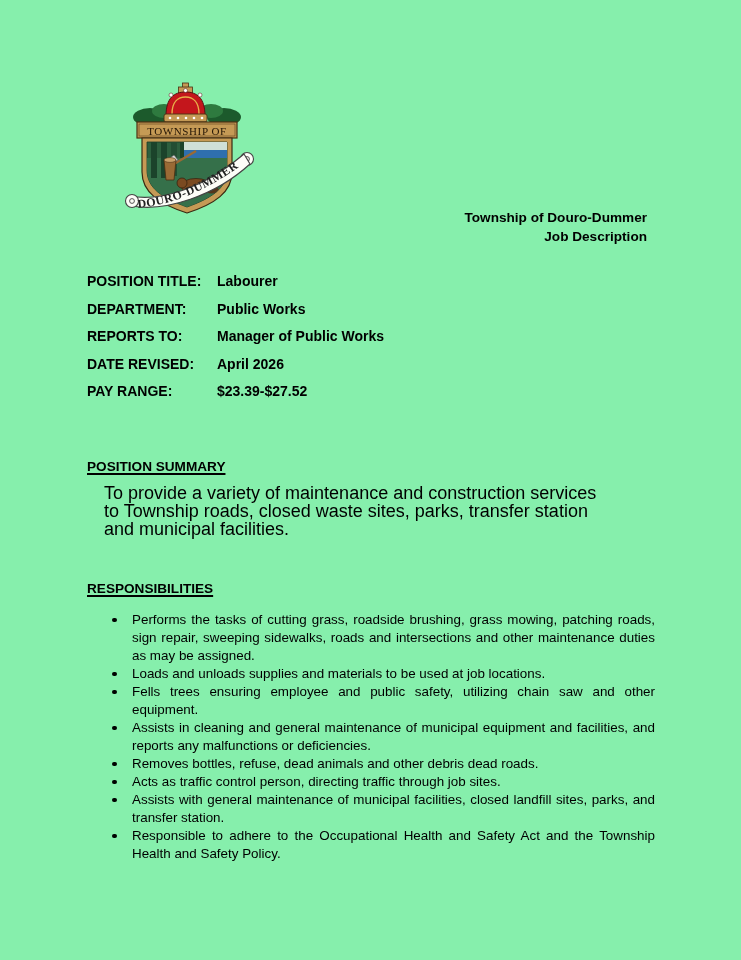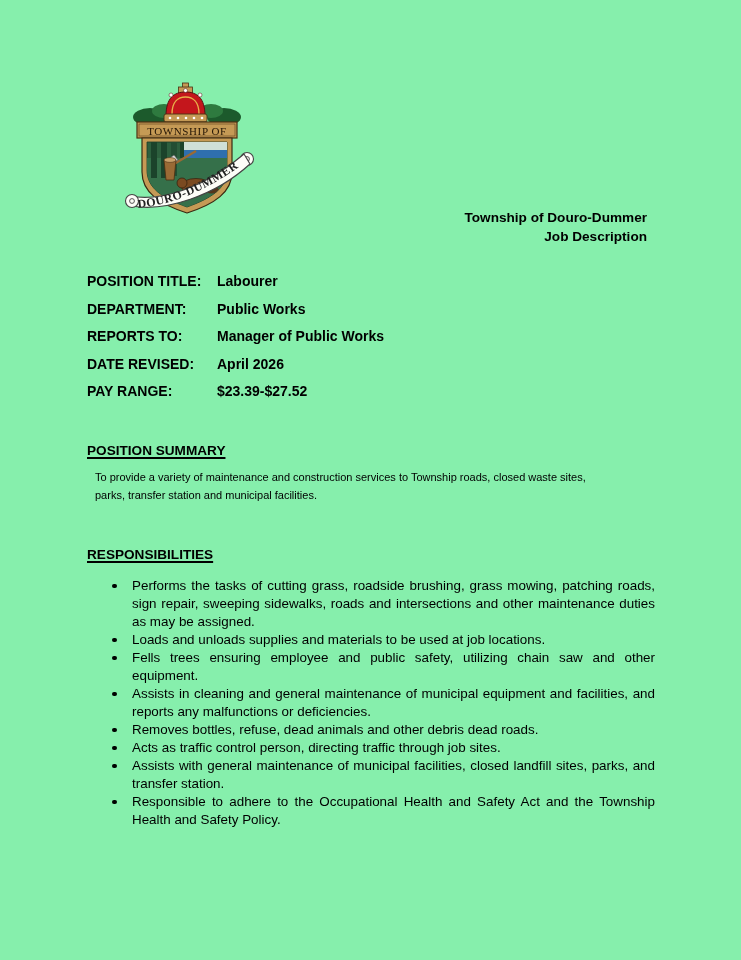--- a/index.html
+++ b/index.html
@@ -45,34 +45,34 @@
     font-size: 14px;
     line-height: 18px;
     margin-bottom: 9.6px;
   }
   .field-label { width: 130px; flex: none; }
 
   
   .main {
     position: absolute;
     left: 87px;
-    top: 442px;
+    top: 458px;
     width: 568px;
   }
   .section-heading {
     font-weight: 700;
     font-size: 13.6px;
     line-height: 18px;
     text-decoration: underline;
     text-decoration-thickness: 1.5px;
     text-underline-offset: 2px;
   }
   .summary-text {
-    margin: 8px 0 0 8px;
-    font-size: 11px;
+    margin: 8px 0 0 17px;
+    font-size: 18px;
     line-height: 18px;
     width: 500px;
   }
   .heading-responsibilities { margin-top: 42px; }
   .resp-list {
     margin: 13px 0 0 0;
     padding: 0 0 0 45px;
     list-style: none;
   }
   .resp-list li {

